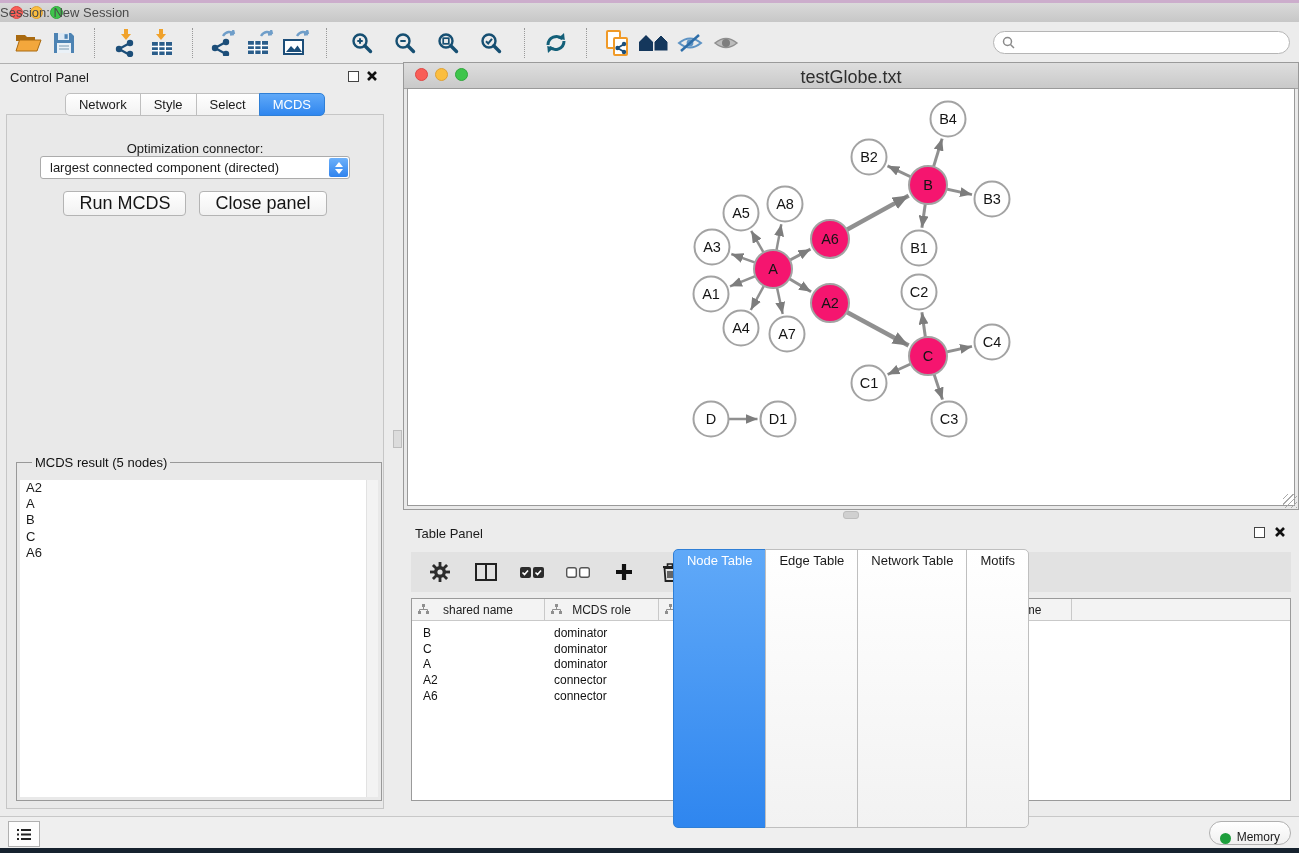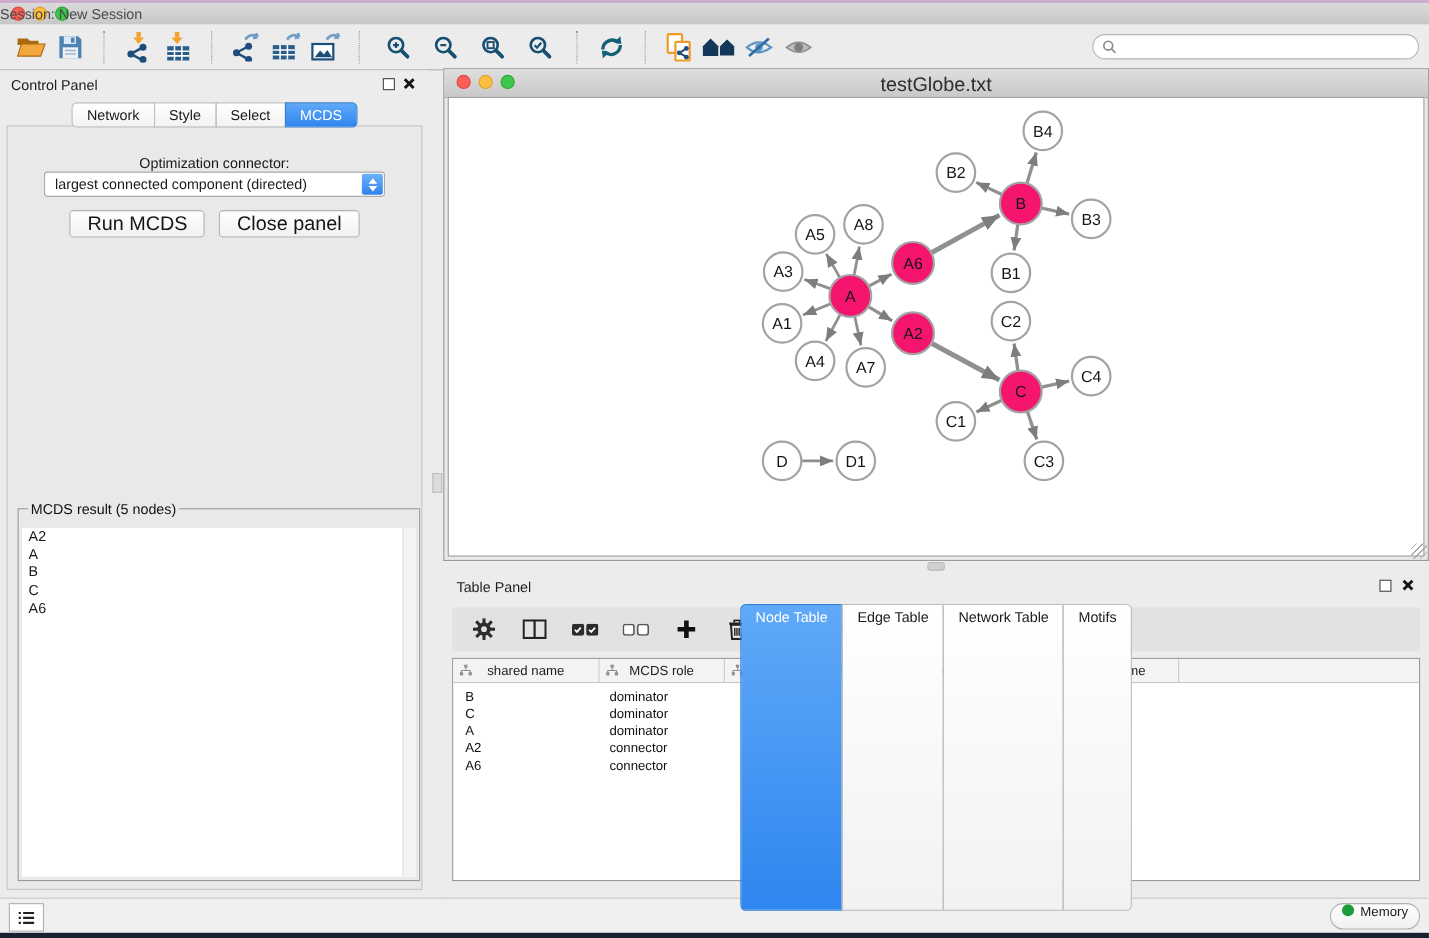--- a/index.html
+++ b/index.html
@@ -45,21 +45,21 @@
     background:linear-gradient(#6db1fa,#2f83ee);display:flex;flex-direction:column;
     align-items:center;justify-content:center;gap:2px;}
   .spinner i{width:0;height:0;border-left:4px solid transparent;border-right:4px solid transparent;}
   .spinner .up{border-bottom:5px solid #fff;}
   .spinner .dn{border-top:5px solid #fff;}
   .cp-buttons{position:absolute;top:127px;left:0;right:0;display:flex;justify-content:center;gap:13px;}
   .btn{background:linear-gradient(#ffffff,#f1f1f1);border:1px solid #b4b4b4;border-radius:4px;
     font-size:18px;padding:1px 15px;color:#151515;}
   fieldset.result{position:absolute;top:391px;left:16px;right:8px;bottom:16px;margin:0;padding:0;
     border:1px solid #999;background:#e9e9e9;}
-  fieldset.result legend{font-size:13px;color:#111;margin-left:8px;padding:0 3px;}
+  fieldset.result legend{font-size:13px;color:#111;margin-left:15px;padding:0 3px;}
   .result-inner{position:absolute;left:3px;right:3px;top:10px;bottom:3px;background:#fff;}
   .result-scroll{position:absolute;right:0;top:0;bottom:0;width:11px;background:#f3f3f3;
     border-left:1px solid #e2e2e2;}
   .result-item{font-size:13px;line-height:16.2px;padding-left:6px;}
   
   .vgrip{position:absolute;left:393px;top:430px;width:7px;height:16px;background:#dcdcdc;
     border:1px solid #bdbdbd;}
   .hgrip{position:absolute;left:843px;top:511px;width:14px;height:6px;background:#d0d0d0;
     border:1px solid #bdbdbd;border-radius:3px;}
   
@@ -94,21 +94,21 @@
   .td.c0{padding-left:11px}.td.c1{padding-left:9px}
   .td.c2{text-align:right;padding-right:86px}.td.c3{text-align:right;padding-right:66px}
   .td.c4{padding-left:20px}
   .tp-tabs{position:absolute;bottom:5px;left:0;right:0;display:flex;justify-content:center;}
   
   .statusbar{position:absolute;left:0;right:0;bottom:5px;height:31px;background:#efefef;
     border-top:1px solid #c8c8c8;}
   .list-btn{position:absolute;left:8px;top:4px;width:30px;height:24px;background:#fdfdfd;
     border:1px solid #b0b0b0;display:flex;align-items:center;justify-content:center;}
   .memory-btn{position:absolute;right:8px;top:4px;height:24px;background:linear-gradient(#ffffff,#f0f0f0);
-    border:1px solid #b0b0b0;border-radius:12px;display:flex;align-items:flex-start;gap:6px;
+    border:1px solid #b0b0b0;border-radius:12px;display:flex;align-items:flex-end;gap:6px;
     padding:0 10px;font-size:12px;box-sizing:border-box;}
   .mem-dot{width:11px;height:11px;border-radius:50%;background:#1d9e3c;}
   .desktop-bottom{position:absolute;bottom:0;left:0;right:0;height:5px;background:#16222e;}
 </style>
 </head>
 <body>
 
 <div class="desktop-top"></div>
 
 <div class="titlebar">

